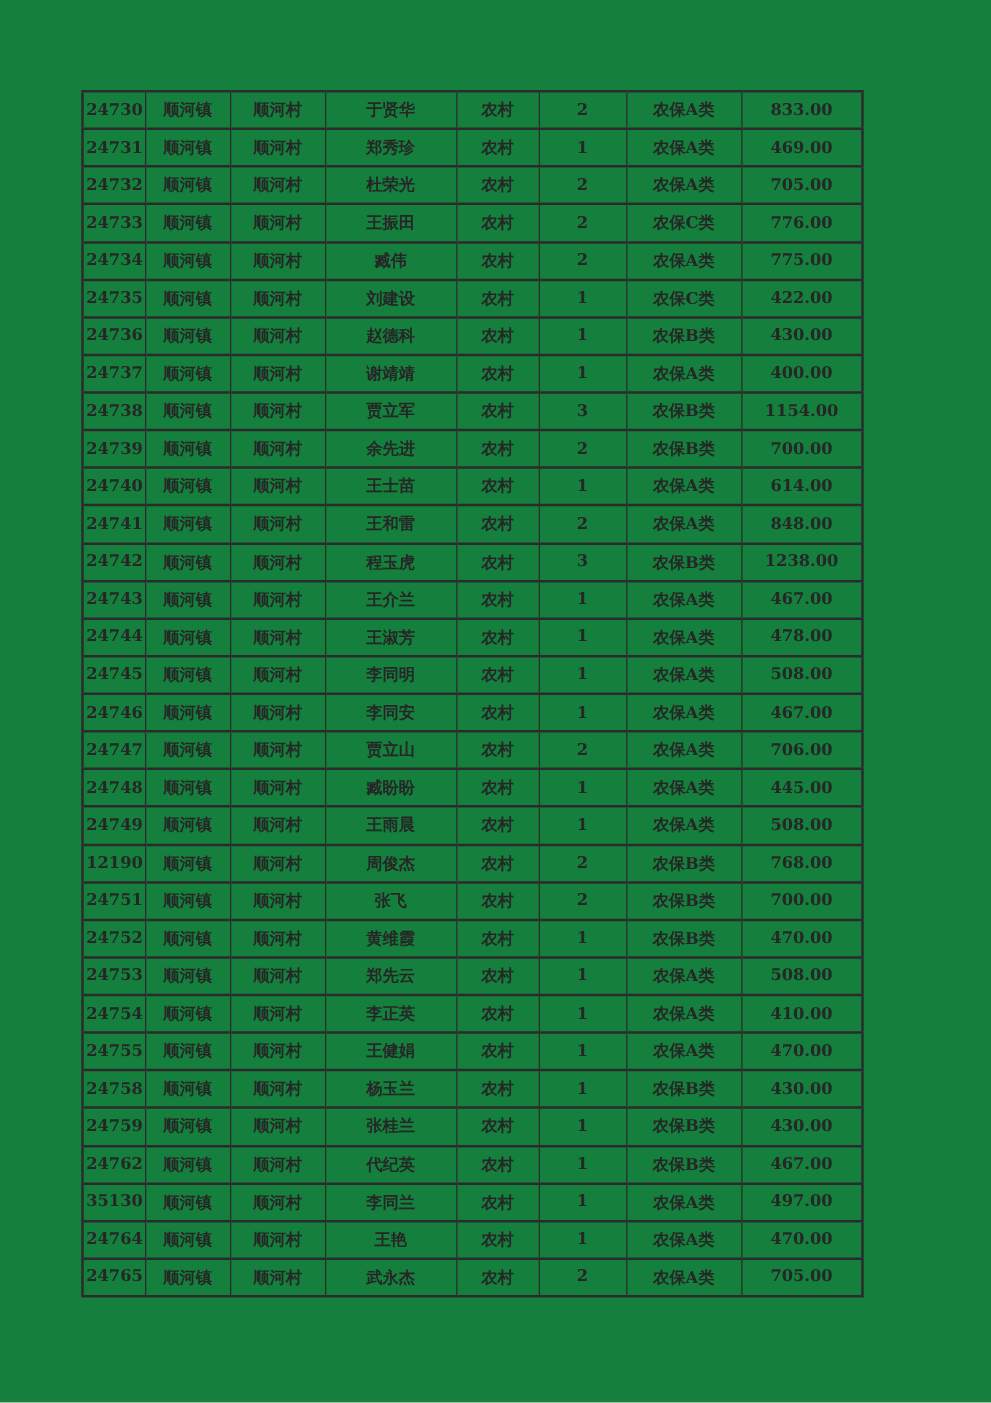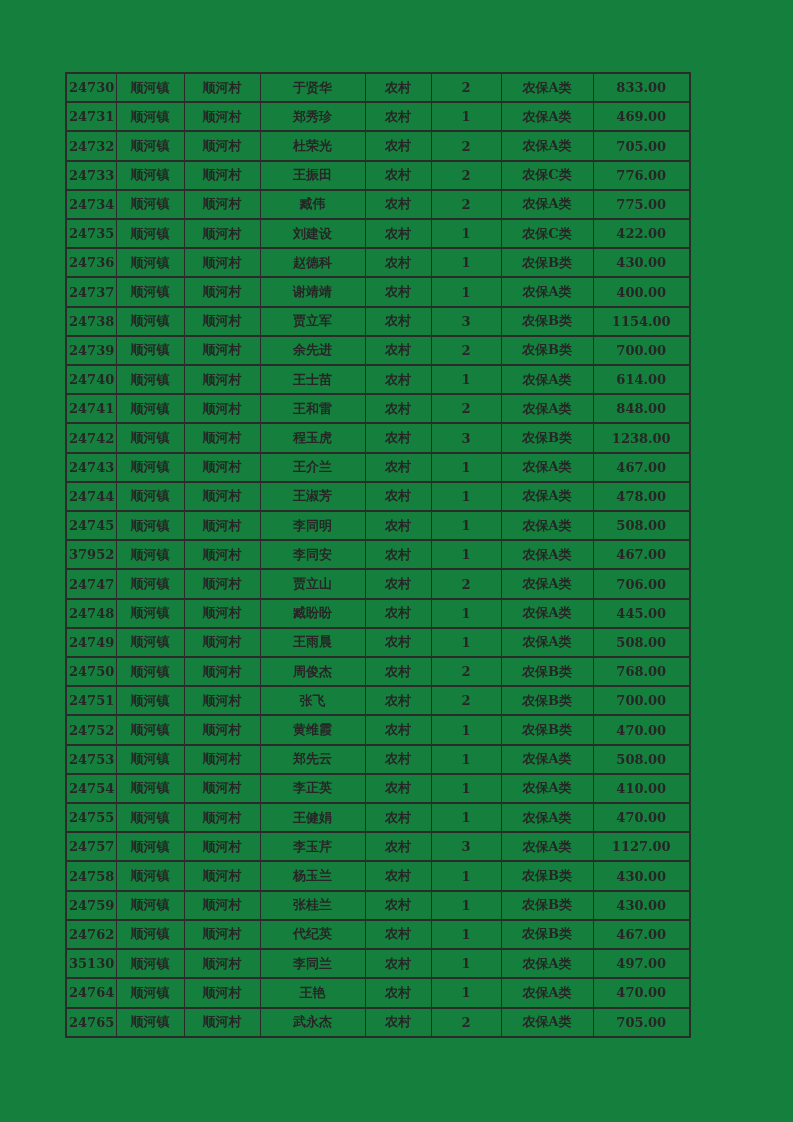--- a/index.html
+++ b/index.html
@@ -218,21 +218,21 @@
           <td>24745</td>
           <td>顺河镇</td>
           <td>顺河村</td>
           <td>李同明</td>
           <td>农村</td>
           <td>1</td>
           <td>农保A类</td>
           <td>508.00</td>
         </tr>
         <tr>
-          <td>37952</td>
+          <td>24746</td>
           <td>顺河镇</td>
           <td>顺河村</td>
           <td>李同安</td>
           <td>农村</td>
           <td>1</td>
           <td>农保A类</td>
           <td>467.00</td>
         </tr>
         <tr>
           <td>24747</td>
@@ -258,21 +258,21 @@
           <td>24749</td>
           <td>顺河镇</td>
           <td>顺河村</td>
           <td>王雨晨</td>
           <td>农村</td>
           <td>1</td>
           <td>农保A类</td>
           <td>508.00</td>
         </tr>
         <tr>
-          <td>24750</td>
+          <td>12190</td>
           <td>顺河镇</td>
           <td>顺河村</td>
           <td>周俊杰</td>
           <td>农村</td>
           <td>2</td>
           <td>农保B类</td>
           <td>768.00</td>
         </tr>
         <tr>
           <td>24751</td>
@@ -316,30 +316,20 @@
         </tr>
         <tr>
           <td>24755</td>
           <td>顺河镇</td>
           <td>顺河村</td>
           <td>王健娟</td>
           <td>农村</td>
           <td>1</td>
           <td>农保A类</td>
           <td>470.00</td>
-        </tr>
-        <tr>
-          <td>24757</td>
-          <td>顺河镇</td>
-          <td>顺河村</td>
-          <td>李玉芹</td>
-          <td>农村</td>
-          <td>3</td>
-          <td>农保A类</td>
-          <td>1127.00</td>
         </tr>
         <tr>
           <td>24758</td>
           <td>顺河镇</td>
           <td>顺河村</td>
           <td>杨玉兰</td>
           <td>农村</td>
           <td>1</td>
           <td>农保B类</td>
           <td>430.00</td>

